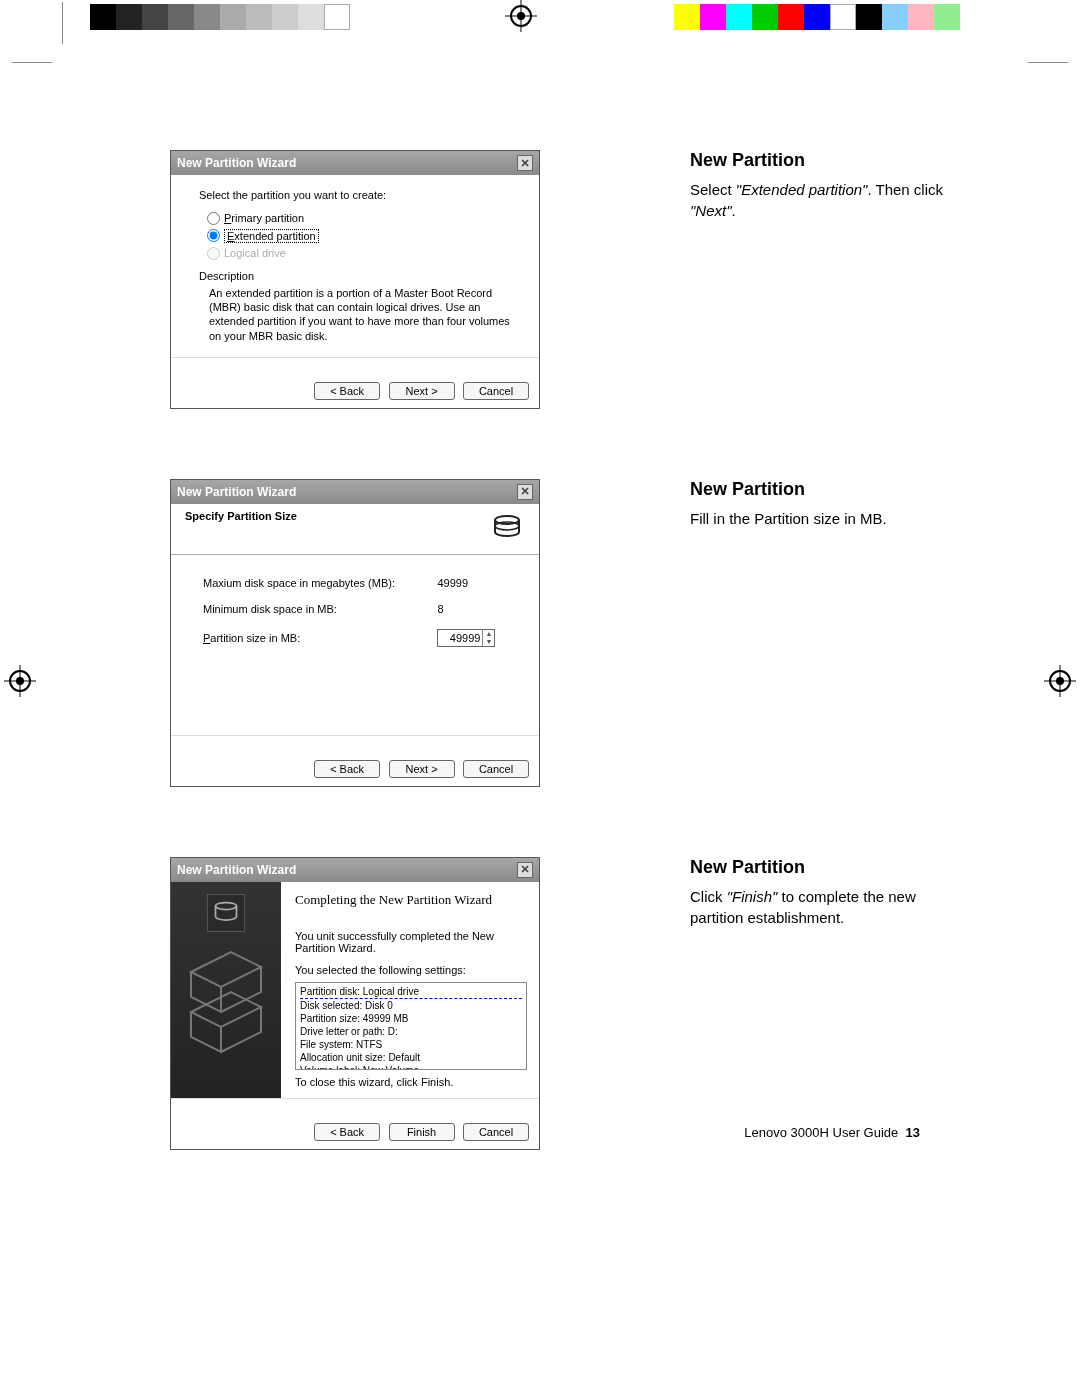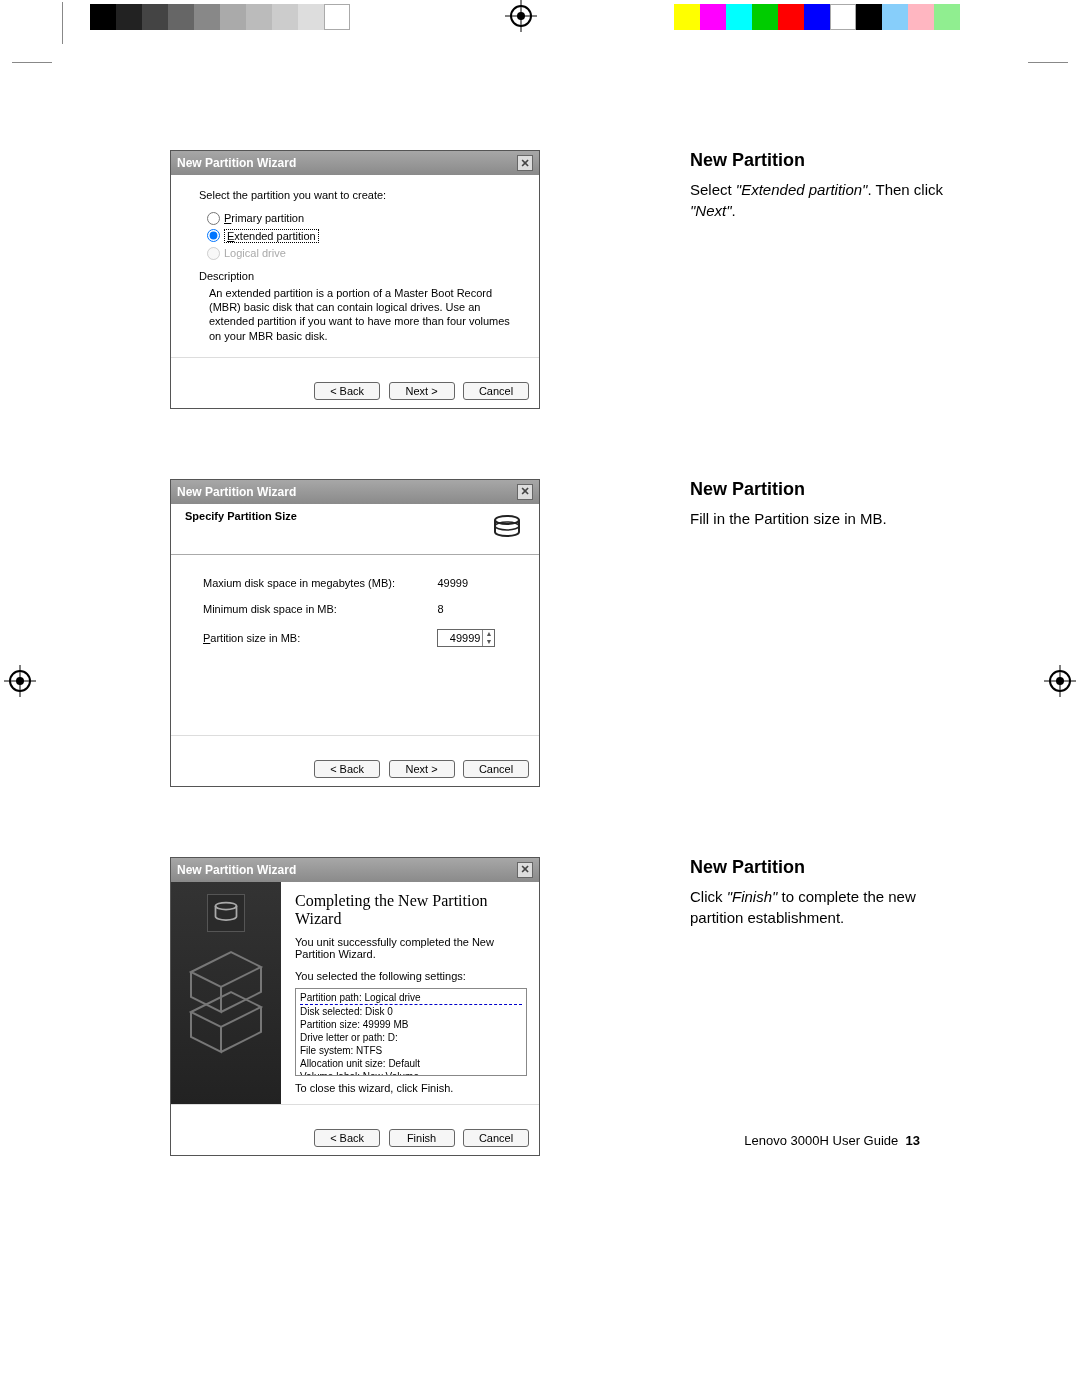--- a/index.html
+++ b/index.html
@@ -164,41 +164,41 @@
   .wiz-side .disk-art {
     width: 90px; height: 140px;
   }
   .complete-content {
     flex: 1;
     padding: 10px 12px 10px 14px;
     font-size: 11px;
   }
   .complete-content h4 {
     font-family: Georgia, 'Times New Roman', serif;
-    font-size: 16px;
+    font-size: 13px;
     font-weight: normal;
-    margin-bottom: 8px;
+    margin-bottom: 22px;
   }
   .settings-box {
     border: 1px solid #888;
     height: 88px;
     overflow-y: scroll;
     font-size: 10px;
     padding: 2px 4px;
     margin: 6px 0;
     line-height: 1.3;
   }
   .settings-box div:first-child {
     border-bottom: 1px dashed #00c;
   }
 
   
   .footer {
     position: absolute;
-    bottom: 231px;
+    bottom: 239px;
     right: 160px;
     font-size: 13px;
     text-align: right;
   }
   .footer strong { font-weight: bold; }
 
   .und { text-decoration: underline; }
 </style>
 </head>
 <body>
@@ -379,21 +379,21 @@
                 <path d="M10 70 L10 95 L40 110 L40 85"></path>
                 <path d="M40 110 L80 90 L80 65"></path>
               </g>
             </svg>
           </div>
           <div class="complete-content">
             <h4>Completing the New Partition Wizard</h4>
             <p>You unit successfully completed the New Partition Wizard.</p>
             <p style="margin-top:10px">You selected the following settings:</p>
             <div class="settings-box">
-              <div>Partition path: Logical drive</div>
+              <div>Partition disk: Logical drive</div>
               <div>Disk selected: Disk 0</div>
               <div>Partition size: 49999 MB</div>
               <div>Drive letter or path: D:</div>
               <div>File system: NTFS</div>
               <div>Allocation unit size: Default</div>
               <div>Volume label: New Volume</div>
 
             </div>
             <p>To close this wizard, click Finish.</p>
           </div>

